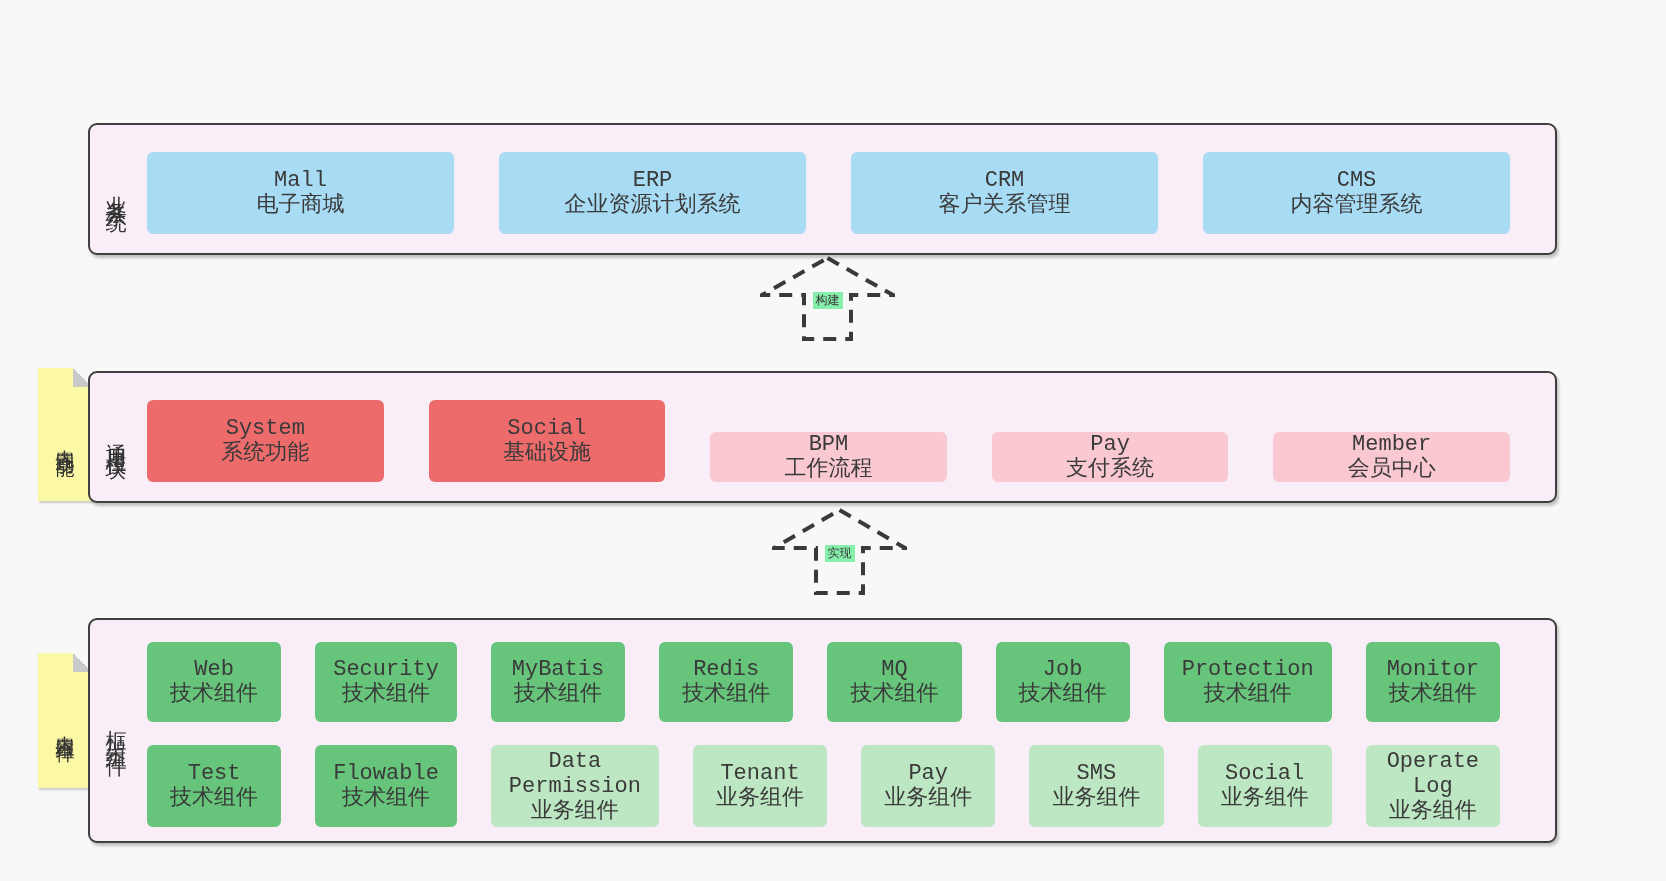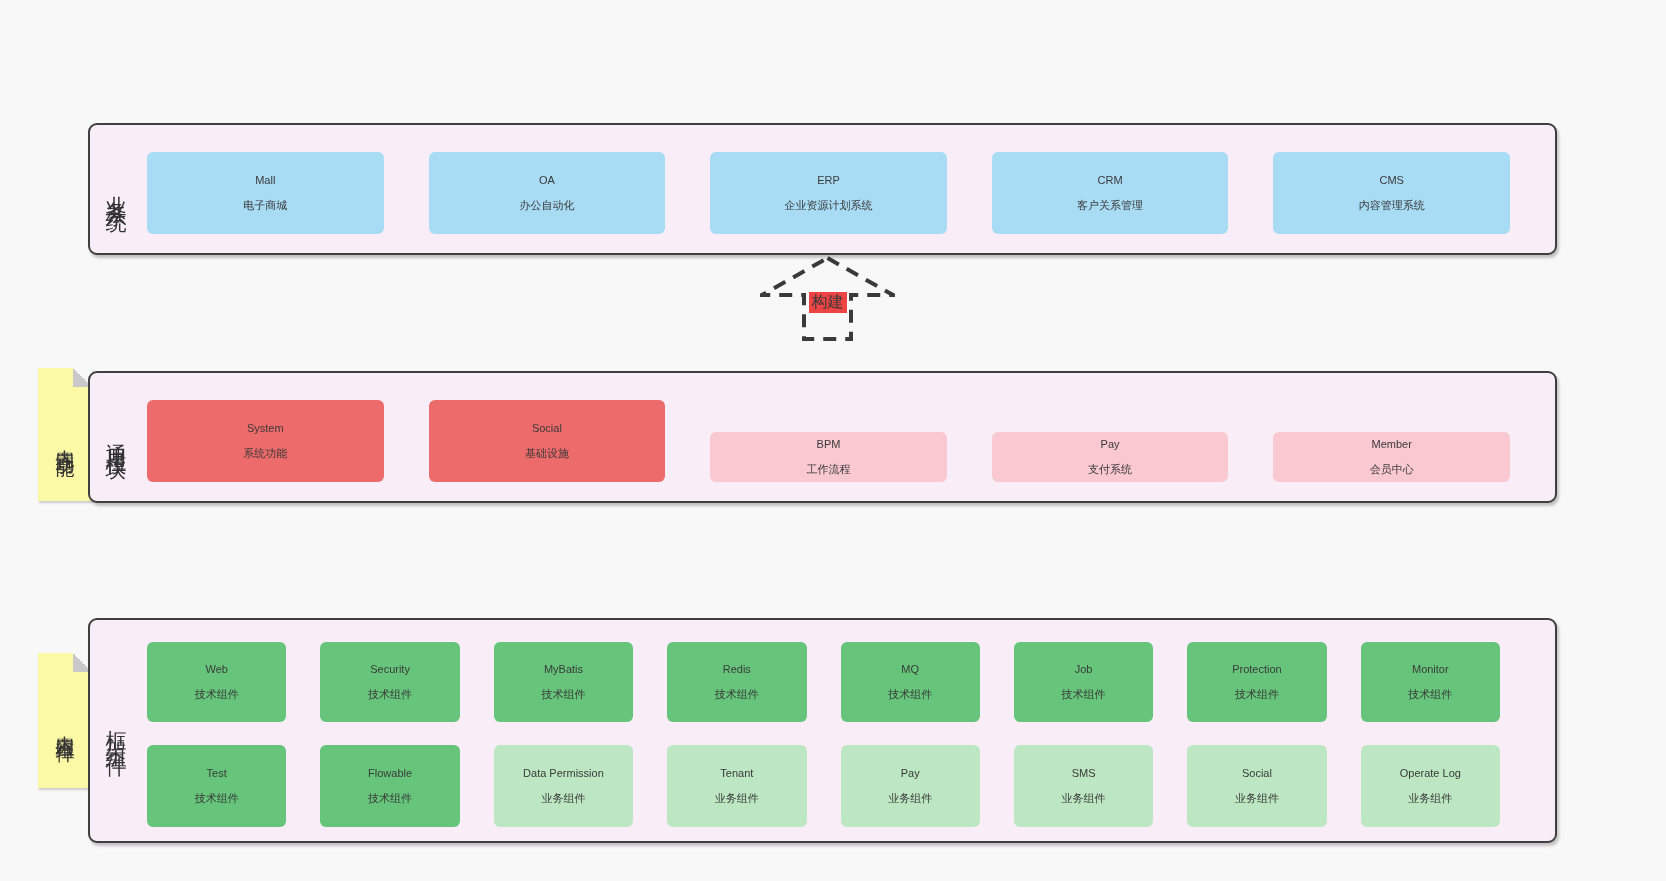--- a/index.html
+++ b/index.html
@@ -23,22 +23,22 @@
        writing-mode:vertical-lr;font-size:21px;letter-spacing:5px;color:#333;line-height:26px;}
   .sec-components .sec-label{letter-spacing:9px;}
 
   
   .row6{position:absolute;left:57px;right:45px;top:27px;height:82px;display:flex;gap:45px;}
   .row8{position:absolute;left:57px;right:55px;height:80px;display:flex;gap:34px;}
   .row8.r1{top:22px;}
   .row8.r2{top:125px;height:82px;}
 
   .box{flex:1;border-radius:6px;display:flex;flex-direction:column;justify-content:center;
-       align-items:center;text-align:center;font-size:11px;line-height:25px;color:var(--text);
-       padding:0 18px;}
+       align-items:center;text-align:center;font-size:22px;line-height:25px;color:var(--text);
+       padding:0 18px;font-family:Liberation Mono, monospace;}
   .box.blue{background:var(--blue);}
   .box.red{background:var(--red);}
   .box.pink{background:var(--pink);margin-top:32px;}
   .box.green{background:var(--green);}
   .box.lgreen{background:var(--lgreen);}
 
   
   .note{position:absolute;left:38px;width:54px;background:var(--yellow);z-index:1;
         box-shadow:1px 2px 2px rgba(0,0,0,.18);}
   .note-modules{top:368px;height:133px;}
@@ -46,21 +46,21 @@
   .note .fold{position:absolute;top:0;right:0;width:19px;height:19px;
         background:linear-gradient(to bottom left,var(--page) 50%,var(--fold) 50%);}
   .note-label{position:absolute;inset:0;display:flex;align-items:center;justify-content:center;
         writing-mode:vertical-lr;font-size:19px;letter-spacing:3px;color:#333;padding-top:10px;line-height:22px;}
 
   
   .arrow{position:absolute;z-index:1;}
   .arrow svg{display:block;}
   .arrow polygon{fill:none;stroke:var(--text);stroke-width:4;stroke-dasharray:13 9;}
   .arrow-label{position:absolute;left:50%;top:42%;transform:translateX(-50%);
-        background:#ef4444;padding:0 3px;font-size:16px;color:var(--text);white-space:nowrap;}
+        background:#86efac;padding:0 3px;font-size:12px;color:var(--text);white-space:nowrap;}
   .arrow-build{left:760px;top:256px;width:135px;height:85px;}
   .arrow-impl{left:772px;top:508px;width:135px;height:87px;}
 </style>
 </head>
 <body>
 
 <div class="canvas">
 
   <div class="note note-modules">
     <span class="fold"></span>
@@ -70,31 +70,33 @@
     <span class="fold"></span>
     <span class="note-label">内置组件</span>
   </div>
 
   <div class="arrow arrow-build">
     <svg width="135" height="85" viewBox="0 0 135 85">
       <polygon points="67.5,2 133,39 91,39 91,83 44,83 44,39 2,39"></polygon>
     </svg>
     <span class="arrow-label">构建</span>
   </div>
+  <div class="arrow arrow-impl">
+    <svg width="135" height="87" viewBox="0 0 135 87">
+      <polygon points="67.5,2 133,40 91,40 91,85 44,85 44,40 2,40"></polygon>
+    </svg>
+    <span class="arrow-label">实现</span>
+  </div>
 
   <div class="sec sec-business">
     <div class="sec-label">业务系统</div>
     <div class="row6">
       <div class="box blue">
         <span>Mall</span>
         <span>电子商城</span>
-      </div>
-      <div class="box blue">
-        <span>OA</span>
-        <span>办公自动化</span>
       </div>
       <div class="box blue">
         <span>ERP</span>
         <span>企业资源计划系统</span>
       </div>
       <div class="box blue">
         <span>CRM</span>
         <span>客户关系管理</span>
       </div>
       <div class="box blue">

